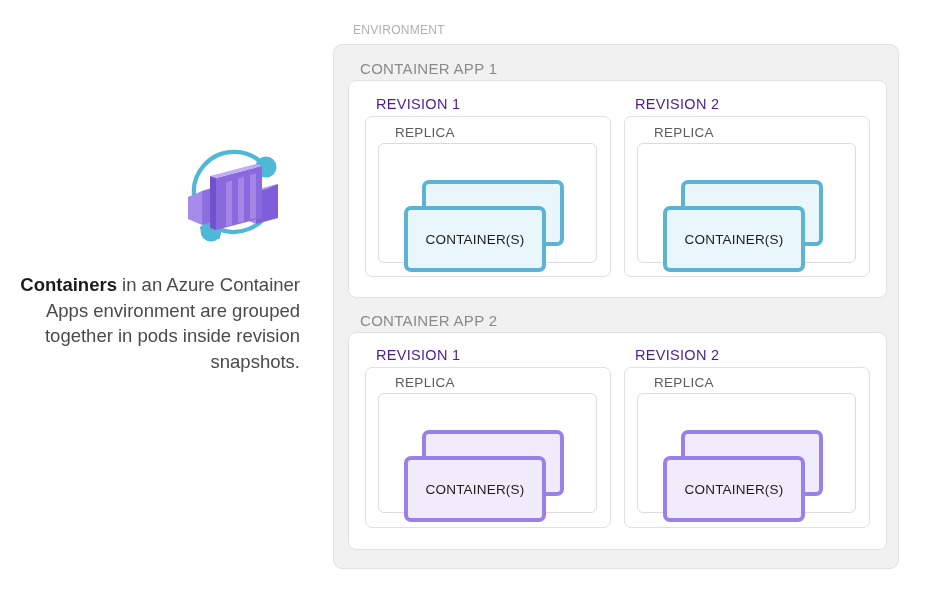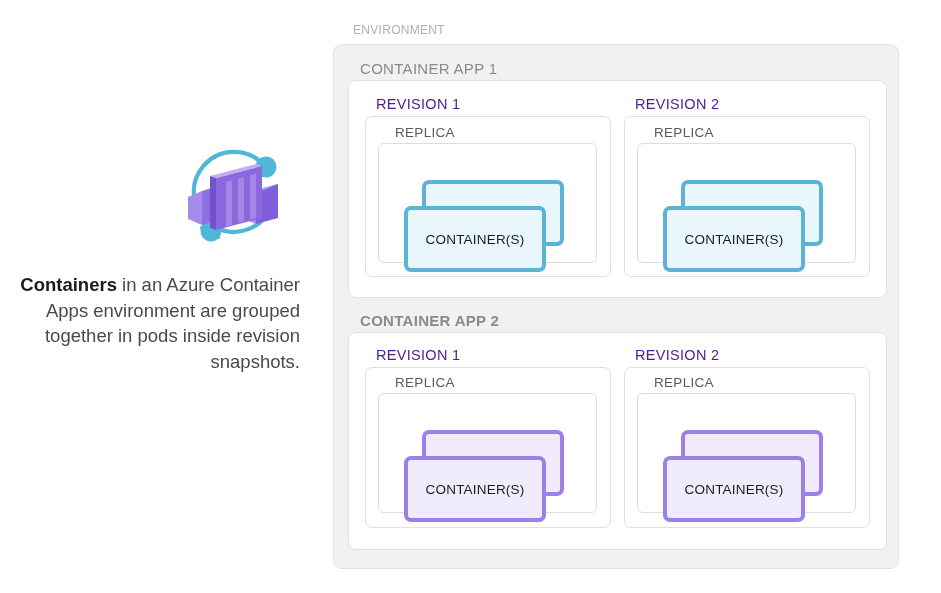--- a/index.html
+++ b/index.html
@@ -219,21 +219,21 @@
   <div class="rev-box" style="left:624px; top:116px; width:246px; height:161px;"></div>
   <div class="lbl rep-label" style="left:646px; top:125px;">REPLICA</div>
   <div class="rep-box" style="left:637px; top:143px; width:219px; height:120px;"></div>
   <div class="stack teal" style="left:663px; top:160px;">
     <div class="card card-back"></div>
     <div class="card card-front">
       <span class="ctext">CONTAINER(S)</span>
     </div>
   </div>
 
-  <div class="lbl app-label" style="left:360px; top:312px;font-weight:bold;">CONTAINER APP 2</div>
+  <div class="lbl app-label" style="left:360px; top:312px;">CONTAINER APP 2</div>
   <div class="app-box" style="left:348px; top:332px; width:539px; height:218px;"></div>
 
   <div class="lbl rev-label" style="left:376px; top:347px;">REVISION 1</div>
   <div class="rev-box" style="left:365px; top:367px; width:246px; height:161px;"></div>
   <div class="lbl rep-label" style="left:387px; top:375px;">REPLICA</div>
   <div class="rep-box" style="left:378px; top:393px; width:219px; height:120px;"></div>
   <div class="stack purple" style="left:404px; top:410px;">
     <div class="card card-back"></div>
     <div class="card card-front">
       <span class="ctext">CONTAINER(S)</span>

